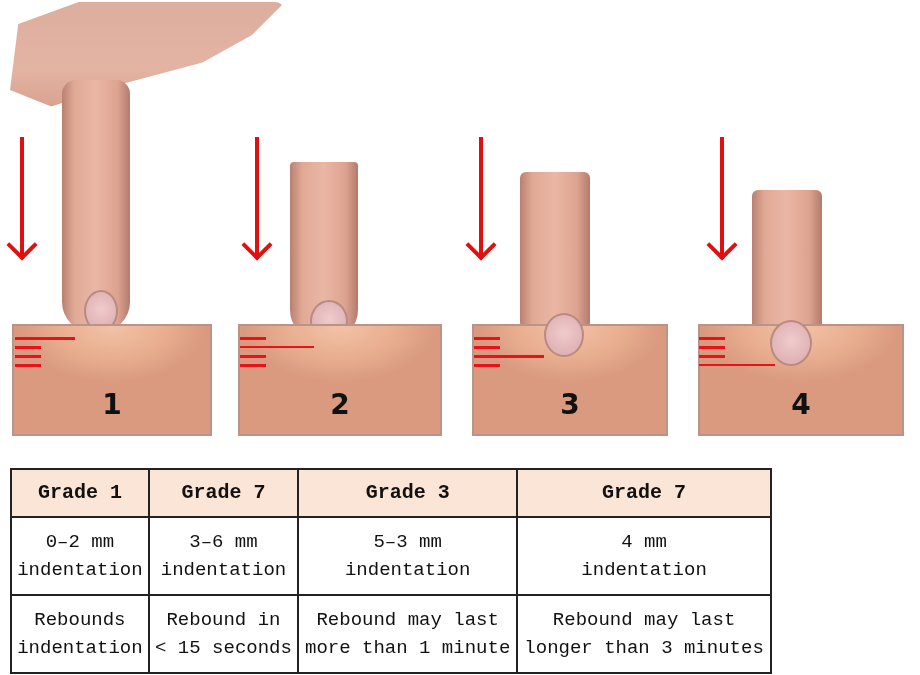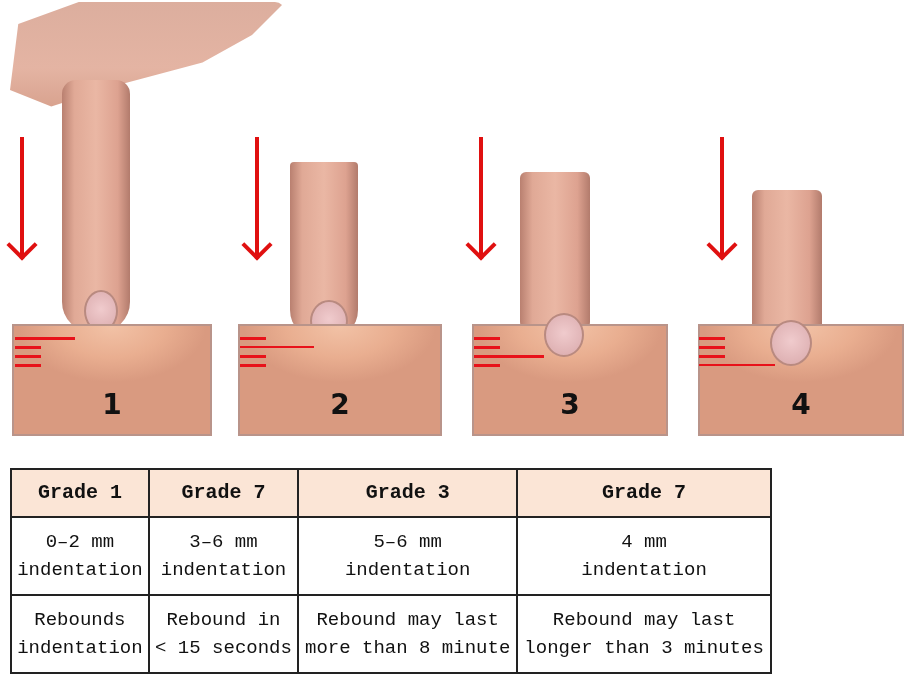--- a/index.html
+++ b/index.html
@@ -105,40 +105,40 @@
   <tr>
     <td>
           <div>0–2 mm</div>
           <div>indentation</div>
         </td>
     <td>
           <div>3–6 mm</div>
           <div>indentation</div>
         </td>
     <td>
-          <div>5–6 mm</div>
+          <div>5–3 mm</div>
           <div>indentation</div>
         </td>
     <td>
           <div>4 mm</div>
           <div>indentation</div>
         </td>
   </tr>
   <tr>
     <td>
           <div>Rebounds</div>
           <div>indentation</div>
         </td>
     <td>
           <div>Rebound in</div>
           <div>&lt; 15 seconds</div>
         </td>
     <td>
           <div>Rebound may last</div>
-          <div>more than 8 minute</div>
+          <div>more than 1 minute</div>
         </td>
     <td>
           <div>Rebound may last</div>
           <div>longer than 3 minutes</div>
         </td>
   </tr>
 </tbody>
   </table>
 
 </body></html>

